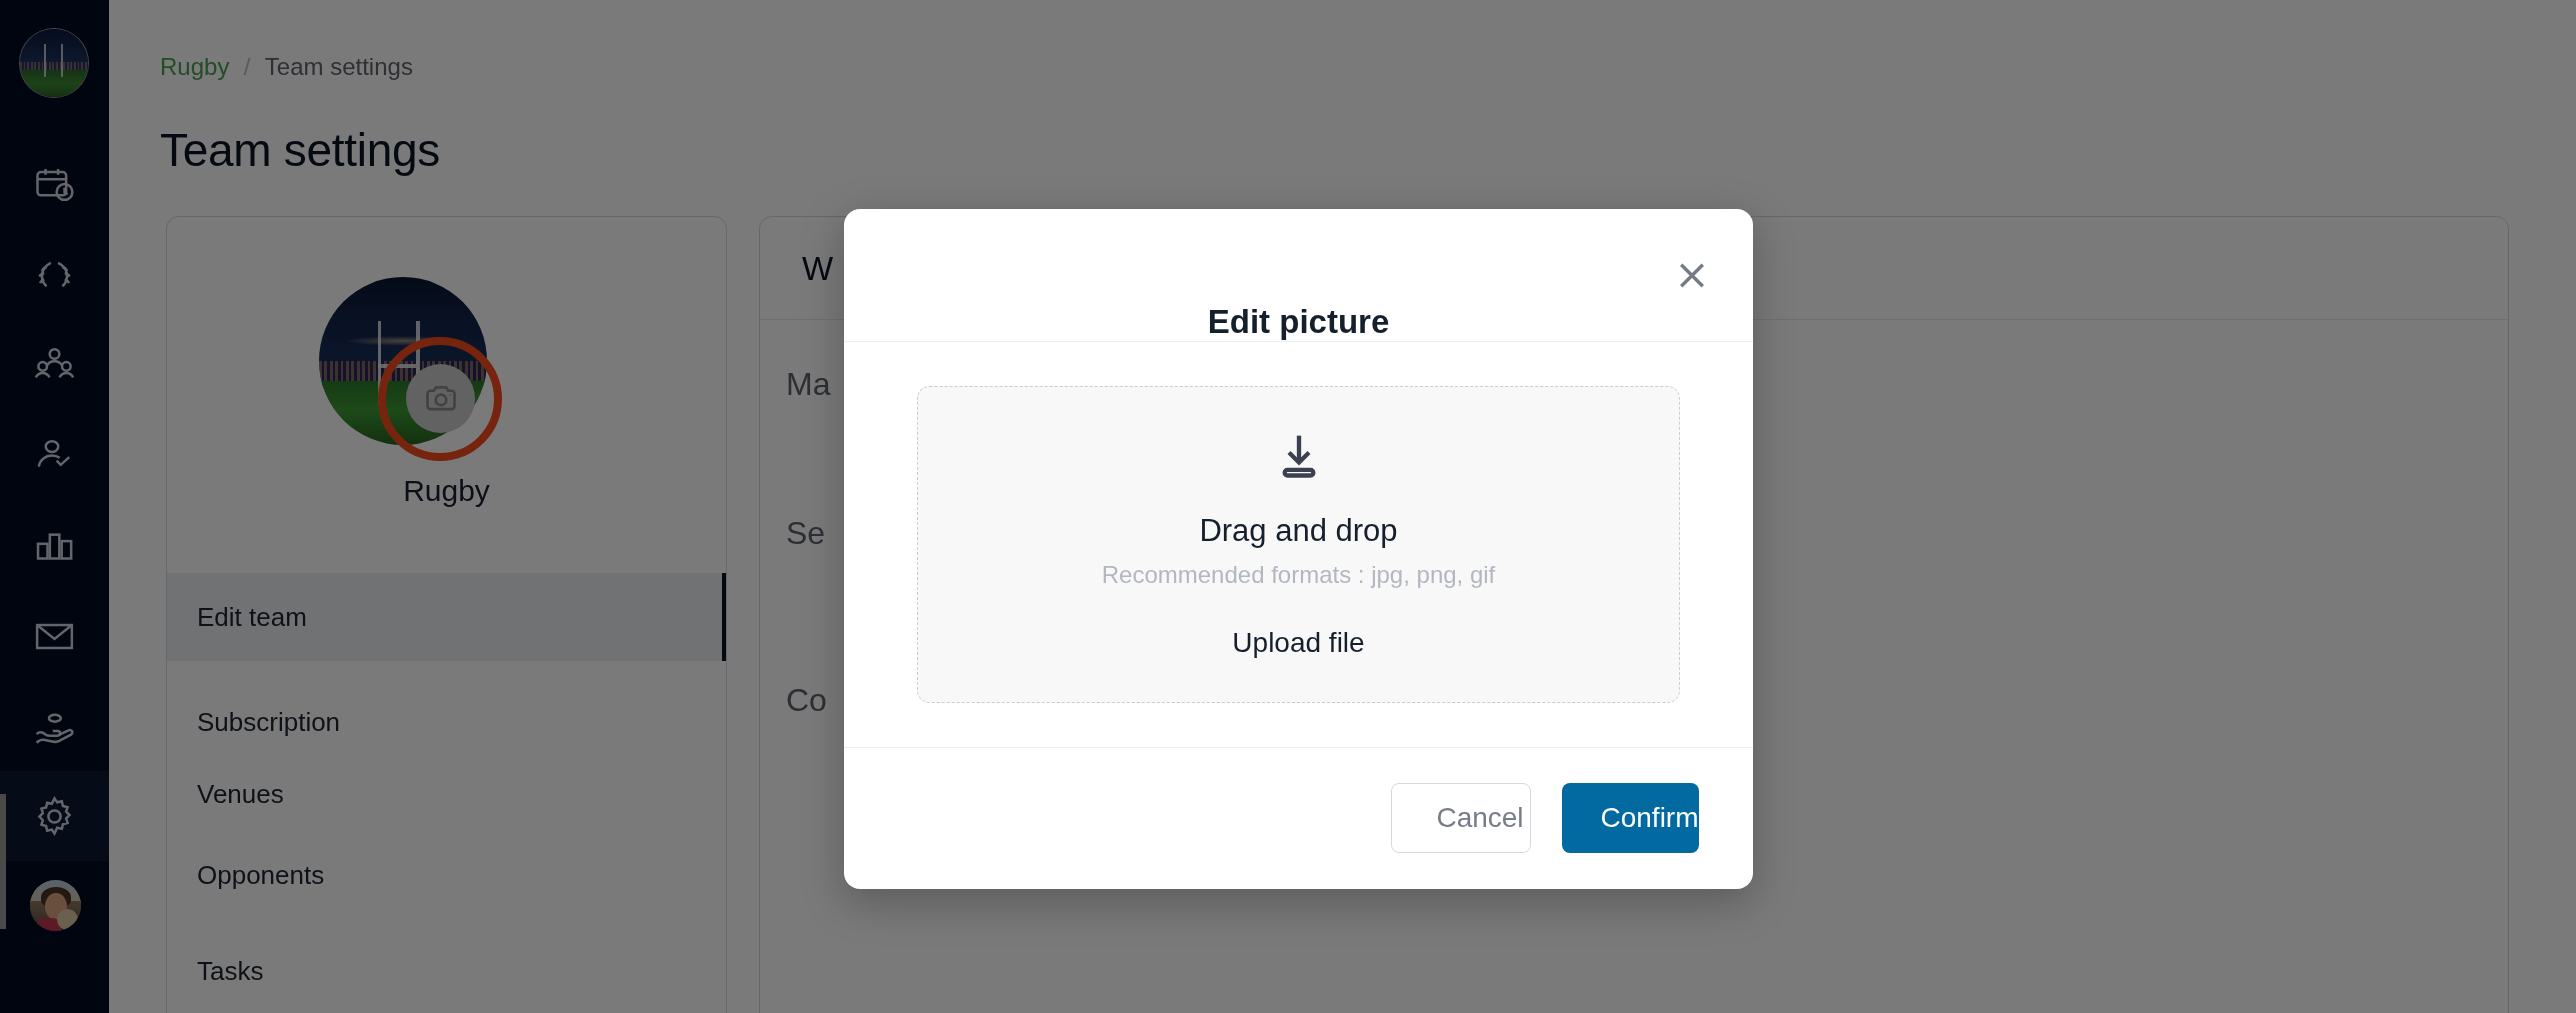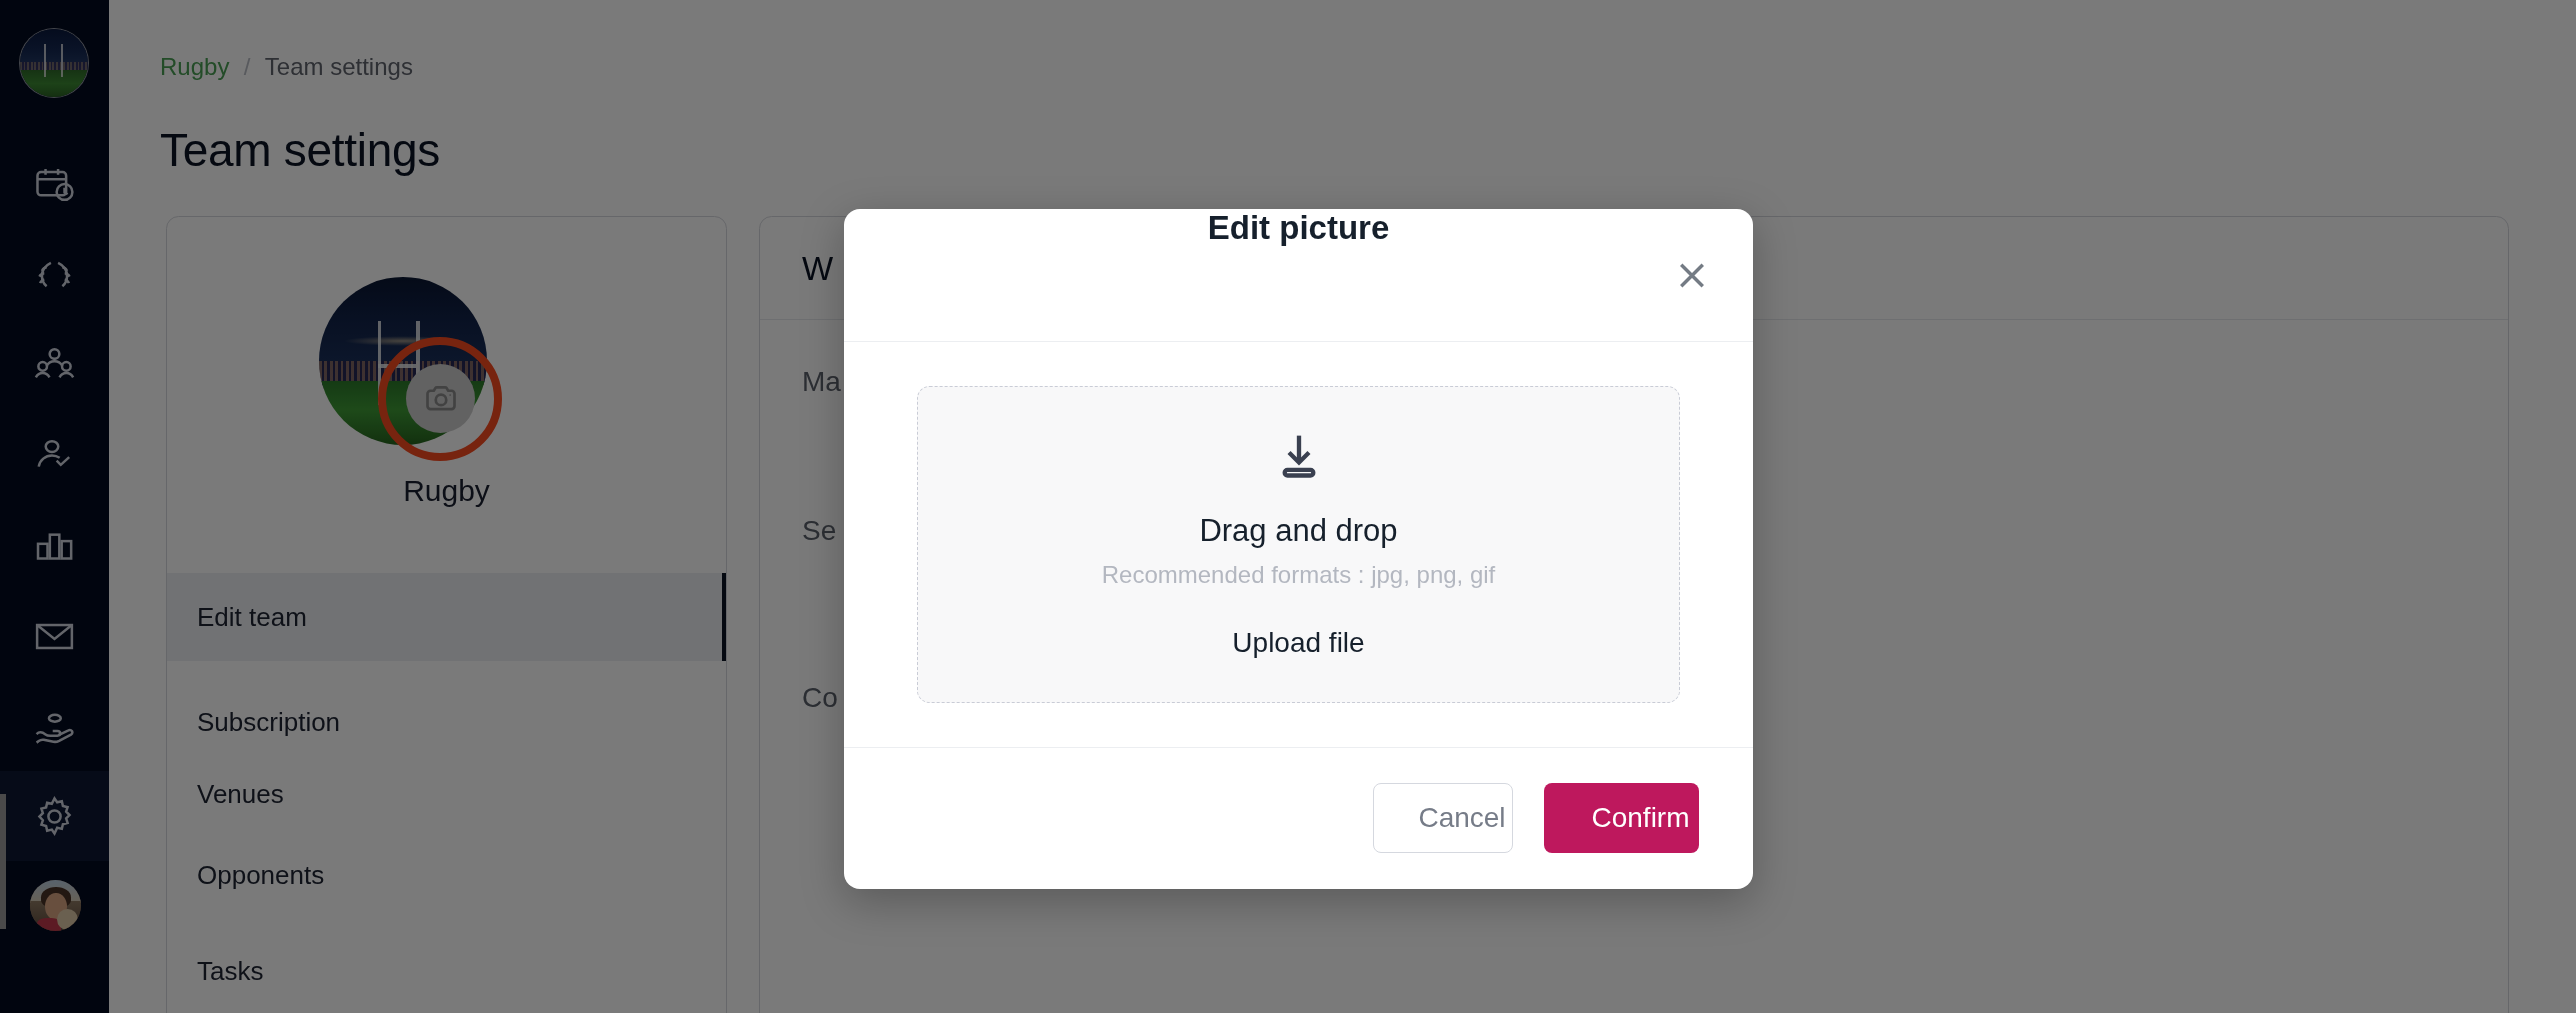--- a/index.html
+++ b/index.html
@@ -172,22 +172,22 @@
   }
   #sec1-title {
     position: absolute; left: 42px; top: 33px;
     font-size: 33px; color: #0b1324;
   }
   #sec1-rule {
     position: absolute; left: 0; top: 102px; width: 100%; height: 0.9px;
     background: #e6e8ec;
   }
   .form-label {
-    position: absolute; left: 42px;
-    font-size: 28px; color: #5d626d;
+    position: absolute; left: 26px;
+    font-size: 32px; color: #5d626d;
   }
 
   
   #scrim {
     position: absolute; left: 0; top: 0; width: 2576px; height: 1014px;
     background: rgba(0,0,0,0.52);
     z-index: 20;
   }
 
   
@@ -195,21 +195,21 @@
     position: absolute; left: 844px; top: 209px;
     width: 909px; height: 680px;
     background: #ffffff;
     border-radius: 16px;
     box-shadow: 0 12.6px 43px rgba(0,0,0,0.26);
     z-index: 30;
     overflow: hidden;
   }
   #modal-header {
     position: relative; height: 133px;
-    display: flex; align-items: flex-start; justify-content: center;
+    display: flex; align-items: flex-end; justify-content: center;
     border-bottom: 0.9px solid #eceef1;
   }
   #modal-title { font-size: 33px; color: #16202c; font-weight: 700; }
   #modal-close {
     position: absolute; right: 38px; top: 50%;
     transform: translateY(-50%);
     width: 47px; height: 47px;
     display: flex; align-items: center; justify-content: center;
     background: none; border: none; cursor: pointer;
   }
@@ -246,21 +246,21 @@
     height: 70px; border-radius: 8px;
     font-size: 28px; cursor: pointer;
     font-family: "Liberation Sans", sans-serif;
     display: flex; align-items: center; justify-content: center; padding-left: 38px;
   }
   #btn-cancel {
     width: 140px; background: #ffffff;
     border: 0.9px solid #d5d8df; color: #767c88;
   }
   #btn-confirm {
-    width: 155px; background: #be185d;
+    width: 137px; background: #0369a1;
     border: none; color: #ffffff;
   }
 </style>
 </head>
 <body>
 
 <div id="root">
 
   <div id="page">
 

